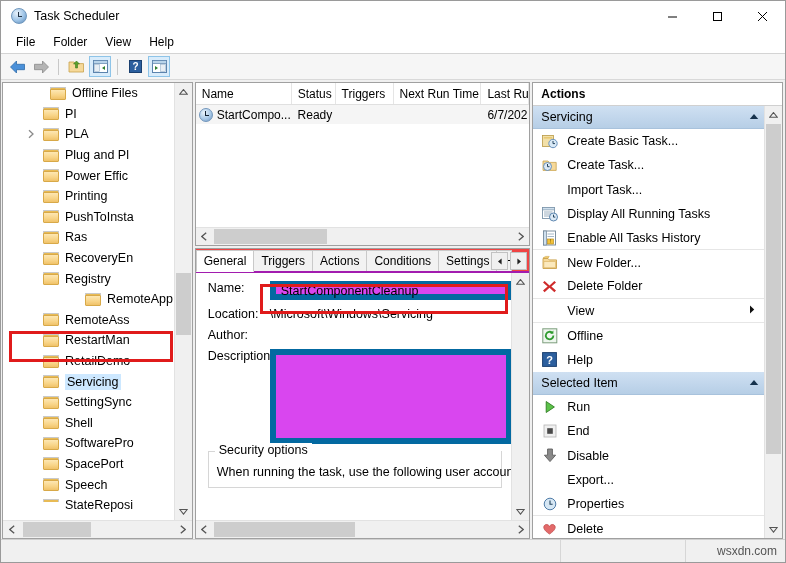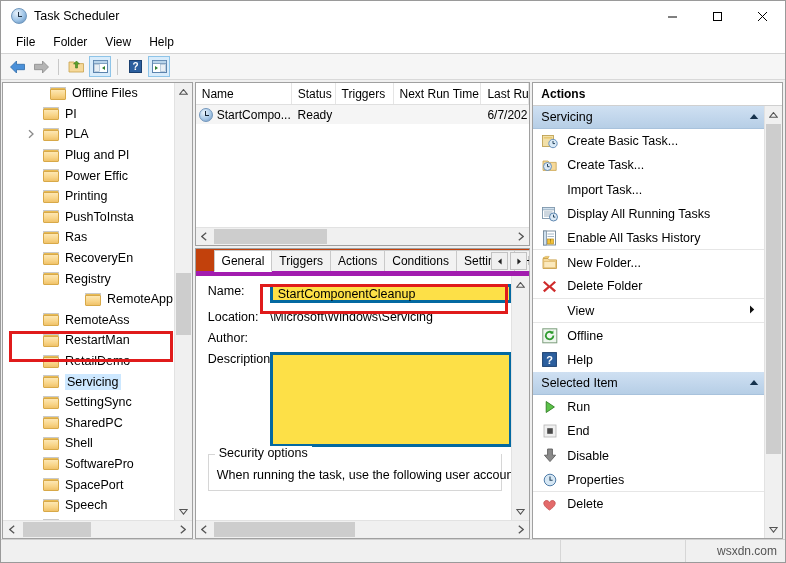--- a/index.html
+++ b/index.html
@@ -309,25 +309,24 @@
     box-sizing: border-box;
     display: flex;
     flex-direction: column;
     min-height: 0;
     position: relative;
   }
   .tabstrip {
     height: 22px;
     display: flex;
     align-items: flex-end;
-    background: #c2410c;
+    background: #ef4444;
     flex: 0 0 auto;
     position: relative;
-    border-bottom: 5px solid #a21caf;
-    justify-content: flex-end;
+    border-bottom: 2px solid #a21caf;
   }
   .tab {
     height: 21px;
     padding: 0 7px;
     display: flex;
     align-items: center;
     font-size: 12px;
     border: 1px solid #c9c9c9;
     border-bottom: none;
     background: #f2f2f2;
@@ -378,22 +377,22 @@
     align-items: flex-start;
     margin-bottom: 7px;
   }
   .flabel {
     width: 62px;
     flex: 0 0 auto;
     font-size: 12.5px;
   }
   .fvalue { font-size: 12.5px; }
   .fbox {
-    background: #fde047;
-    border: 3px solid #0369a1;
+    background: #d946ef;
+    border: 6px solid #0369a1;
     box-sizing: border-box;
     height: 19px;
     width: 242px;
     padding-left: 5px;
     display: flex;
     align-items: center;
     font-size: 12.5px;
   }
   .fbox.desc {
     height: 95px;
@@ -724,27 +723,20 @@
                 <span class="tab"></span>
                 <span class="body"></span>
               </span>
               <span class="tree-label">SettingSync</span>
             </div>
             <div class="tree-row" style="position: relative;">
               <span class="folder-ic">
                 <span class="tab"></span>
                 <span class="body"></span>
               </span>
-              <span class="tree-label">SharedPC</span>
-            </div>
-            <div class="tree-row" style="position: relative;">
-              <span class="folder-ic">
-                <span class="tab"></span>
-                <span class="body"></span>
-              </span>
               <span class="tree-label">Shell</span>
             </div>
             <div class="tree-row" style="position: relative;">
               <span class="folder-ic">
                 <span class="tab"></span>
                 <span class="body"></span>
               </span>
               <span class="tree-label">SoftwarePro</span>
             </div>
             <div class="tree-row" style="position: relative;">
@@ -1061,20 +1053,24 @@
               <span class="ai-label">End</span>
             </div>
             <div class="action-item">
               <span class="ai-icon">
                 <svg width="14" height="15" viewBox="0 0 14 15">
                   <path d="M4.6 1 h4.8 v6.2 h3.2 L7 13.6 L1.4 7.2 h3.2 Z" fill="#8a8a8a" stroke="#5d5d5d" stroke-width="0.9"></path>
                 </svg>
               </span>
               <span class="ai-label">Disable</span>
             </div>
+            <div class="action-item">
+              <span class="ai-icon"></span>
+              <span class="ai-label">Export...</span>
+            </div>
             <div class="action-item sep-after">
               <span class="ai-icon">
                 <svg width="14" height="14" viewBox="0 0 14 14">
                   <circle cx="7" cy="7" r="5.8" fill="#d6e7f4" stroke="#4f7ca8" stroke-width="1"></circle>
                   <path d="M7 3.4 v3.8 h2.6" fill="none" stroke="#24445e" stroke-width="1.1"></path>
                 </svg>
               </span>
               <span class="ai-label">Properties</span>
             </div>
             <div class="action-item">

